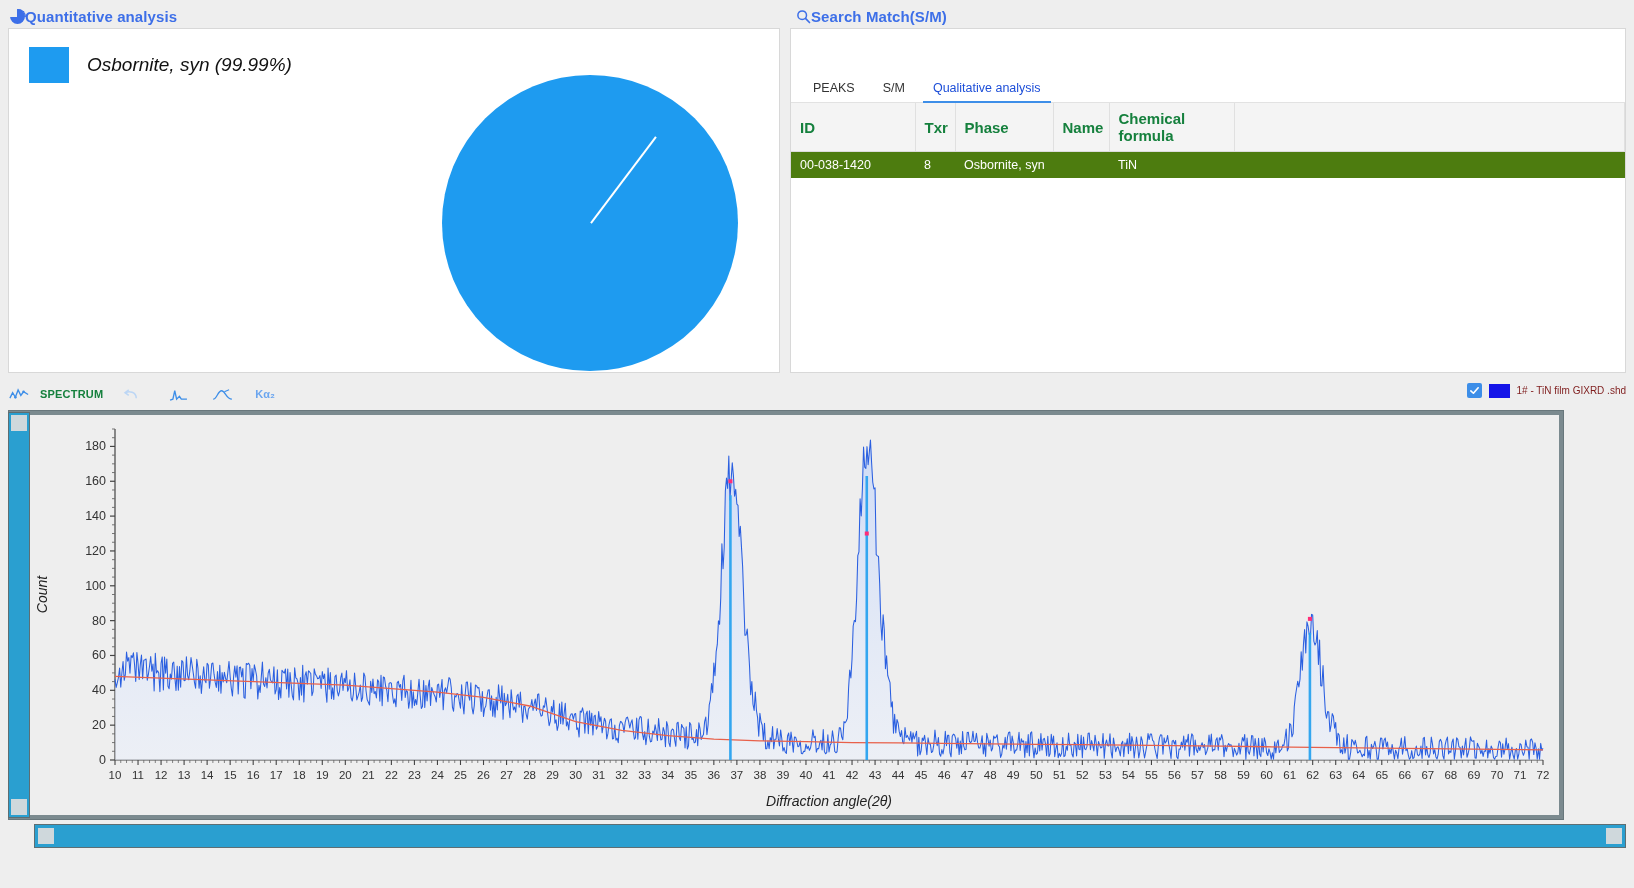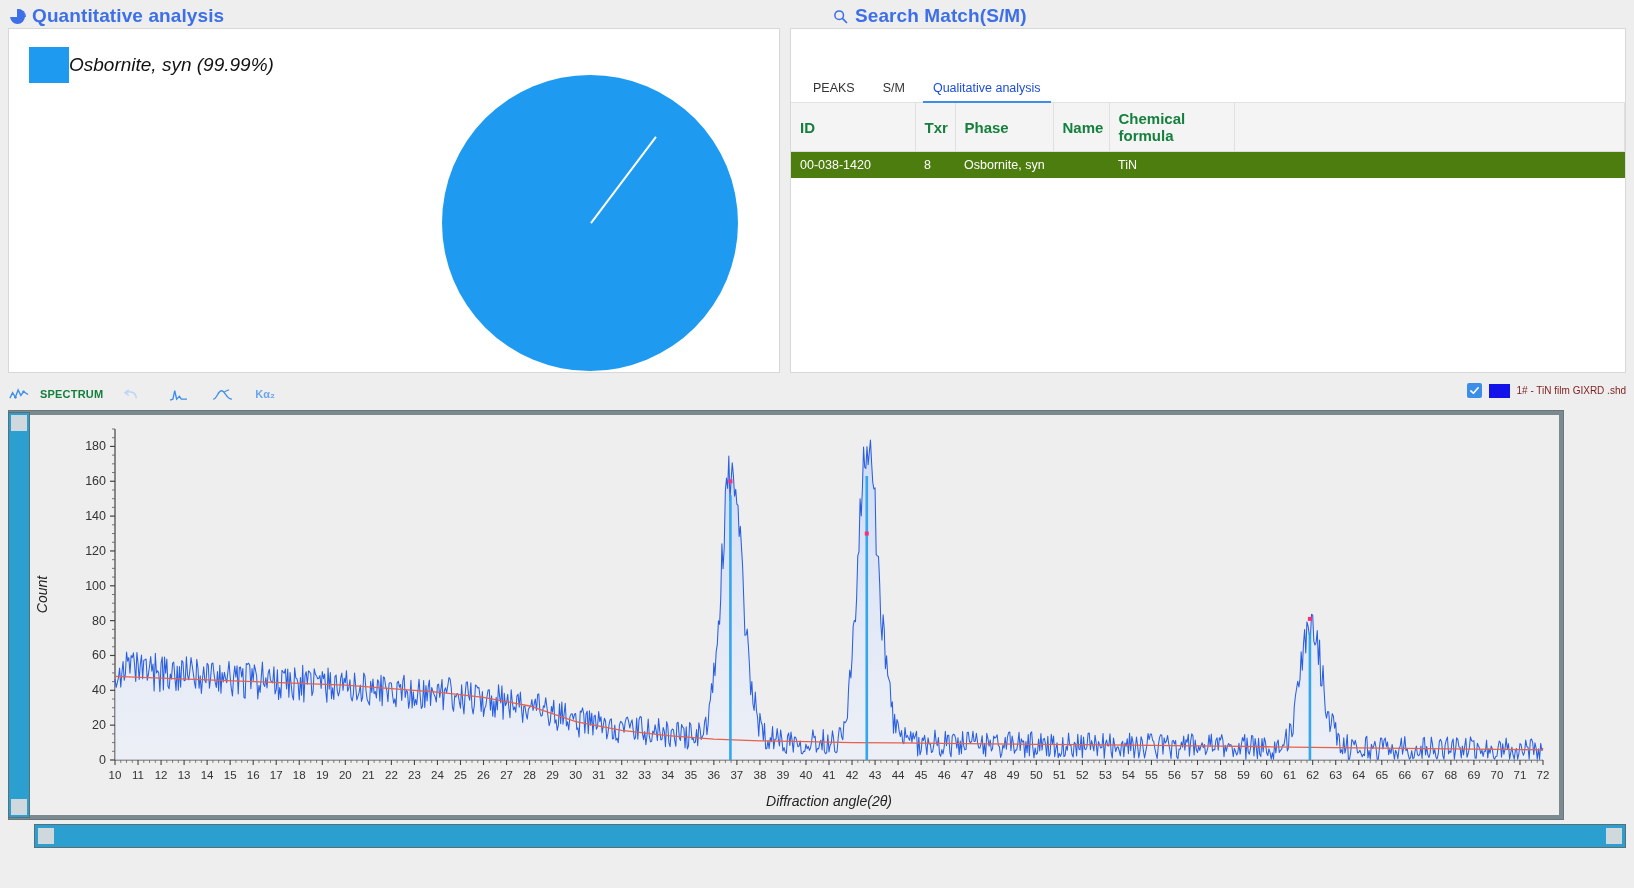--- a/index.html
+++ b/index.html
@@ -8,42 +8,42 @@
     width: 1634px; height: 888px;
     background: #eeeeee;
     font-family: "Liberation Sans", sans-serif;
     overflow: hidden;
   }
   .app { position: relative; width: 1634px; height: 888px; background: #eeeeee; }
 
   
   .panel-header {
     position: absolute; height: 28px; display: flex; align-items: center;
-    gap: 7px; color: #3d6fe8; font-size: 19px; font-weight: bold;
+    color: #3d6fe8; font-size: 15px; font-weight: bold;
   }
   .panel-header .ptitle { color: #3d6fe8; letter-spacing: .1px; }
 
   
   .pie-ico { width: 15px; height: 15px; position: relative; display:inline-block; }
   .pie-ico .disc {
     position:absolute; inset:0; border-radius:50%;
     background: conic-gradient(#3d6fe8 0deg 270deg, transparent 270deg 360deg);
   }
   .pie-ico .disc::after{
     content:""; position:absolute; left:50%; top:0; width:50%; height:50%;
     border-top:1.6px solid #3d6fe8; border-right:1.6px solid #3d6fe8;
     border-top-right-radius:100%;
   }
 
   
   .pie-panel {
     position: absolute; left: 8px; top: 28px; width: 772px; height: 345px;
     background: #ffffff; border: 1px solid #d8d8d8;
   }
-  .legend { position: absolute; left: 20px; top: 18px; display: flex; align-items: center; }
+  .legend { position: absolute; left: 20px; top: 18px; display: flex; align-items: center; gap: 18px; }
   .legend-swatch { width: 40px; height: 36px; background: #1e9bf0; }
   .legend-label { font-size: 19px; font-style: italic; color: #111; font-family: "Liberation Sans", sans-serif; }
   .pie-wrap { position: absolute; left: 433px; top: 46px; width: 296px; height: 296px; }
   .pie-circle {
     width: 296px; height: 296px; border-radius: 50%; background: #1e9bf0;
     position: relative;
   }
   .pie-slice-line {
     position: absolute; left: 148px; top: 40px; width: 1.6px; height: 108px;
     background: #ffffff; transform-origin: bottom center; transform: rotate(37deg);
@@ -123,21 +123,21 @@
 
 <div class="app">
 
   <div class="panel-header" style="left:10px; top:2px;">
     <span class="pie-ico">
         <span class="disc"></span>
       </span>
     <span class="ptitle">Quantitative analysis</span>
   </div>
 
-  <div class="panel-header" style="left:833px; top:2px;">
+  <div class="panel-header" style="left:796px; top:2px;">
     <span class="tb-ico" style="width:15px;height:15px;">
       <svg viewBox="0 0 16 16" width="15" height="15">
           <circle cx="6.6" cy="6.6" r="4.6" fill="none" stroke="#3d6fe8" stroke-width="1.6"></circle>
           <line x1="10.1" y1="10.1" x2="14.4" y2="14.4" stroke="#3d6fe8" stroke-width="1.8" stroke-linecap="round"></line>
         </svg>
     </span>
     <span class="ptitle">Search Match(S/M)</span>
   </div>
 
   <div class="pie-panel">

